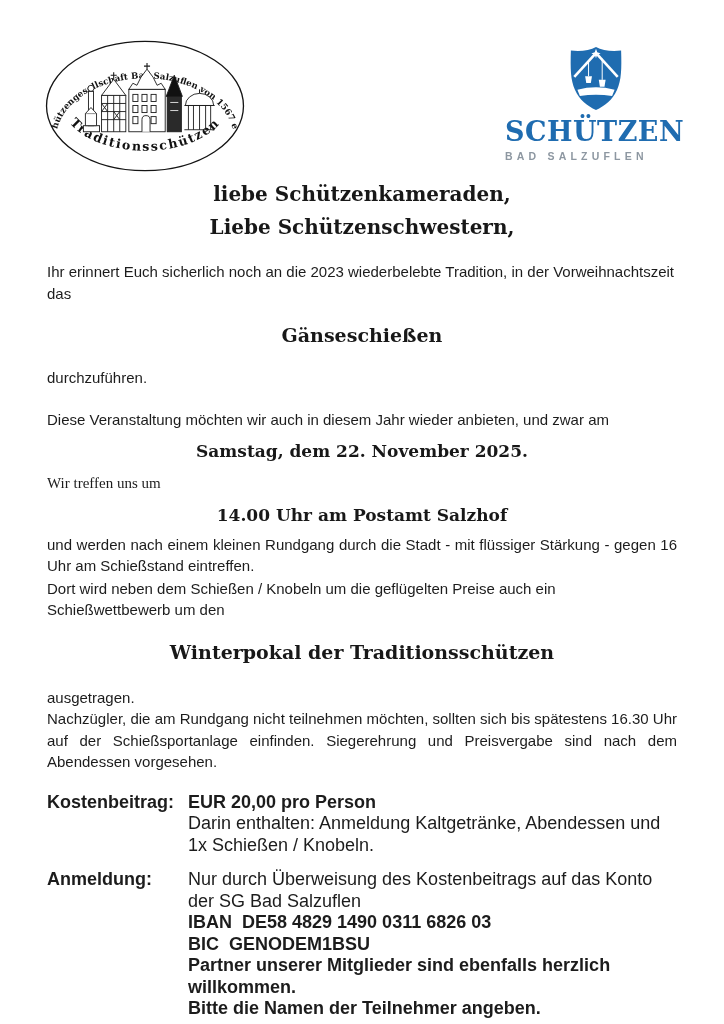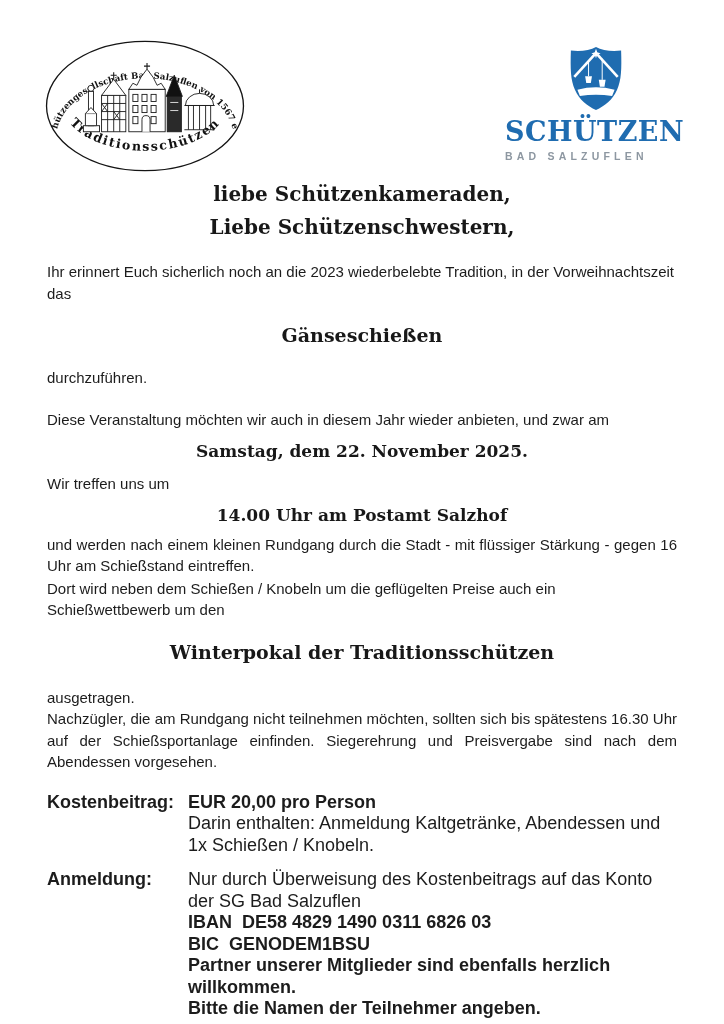--- a/index.html
+++ b/index.html
@@ -144,21 +144,21 @@
     <p class="body-par mt-intro" style="margin-top:17px;">Ihr erinnert Euch sicherlich noch an die 2023 wiederbelebte Tradition, in der Vorweihnachtszeit das</p>
 
     <div class="h-center h-big" style="margin-top:20px;">Gänseschießen</div>
 
     <p class="body-par" style="margin-top:21px;">durchzuführen.</p>
 
     <p class="body-par" style="margin-top:20px;">Diese Veranstaltung möchten wir auch in diesem Jahr wieder anbieten, und zwar am</p>
 
     <div class="h-center h-mid" style="margin-top:11px;">Samstag, dem 22. November 2025.</div>
 
-    <p class="body-par" style="margin-top:12px;">Wir treffen uns um</p>
+    <p class="body-par" style="margin-top:12px;font-family:Liberation Serif, serif;">Wir treffen uns um</p>
 
     <div class="h-center h-mid" style="margin-top:10px;">14.00 Uhr am Postamt Salzhof</div>
 
     <p class="body-par just" style="margin-top:9px;">und werden nach einem kleinen Rundgang durch die Stadt - mit flüssiger Stärkung - gegen 16 Uhr am Schießstand eintreffen.</p>
 
     <p class="body-par" style="margin-top:1px;">Dort wird neben dem Schießen / Knobeln um die geflügelten Preise auch ein Schießwettbewerb um den</p>
 
     <div class="h-center h-big" style="margin-top:20px;">Winterpokal der Traditionsschützen</div>
 
     <p class="body-par" style="margin-top:24px;">ausgetragen.</p>

